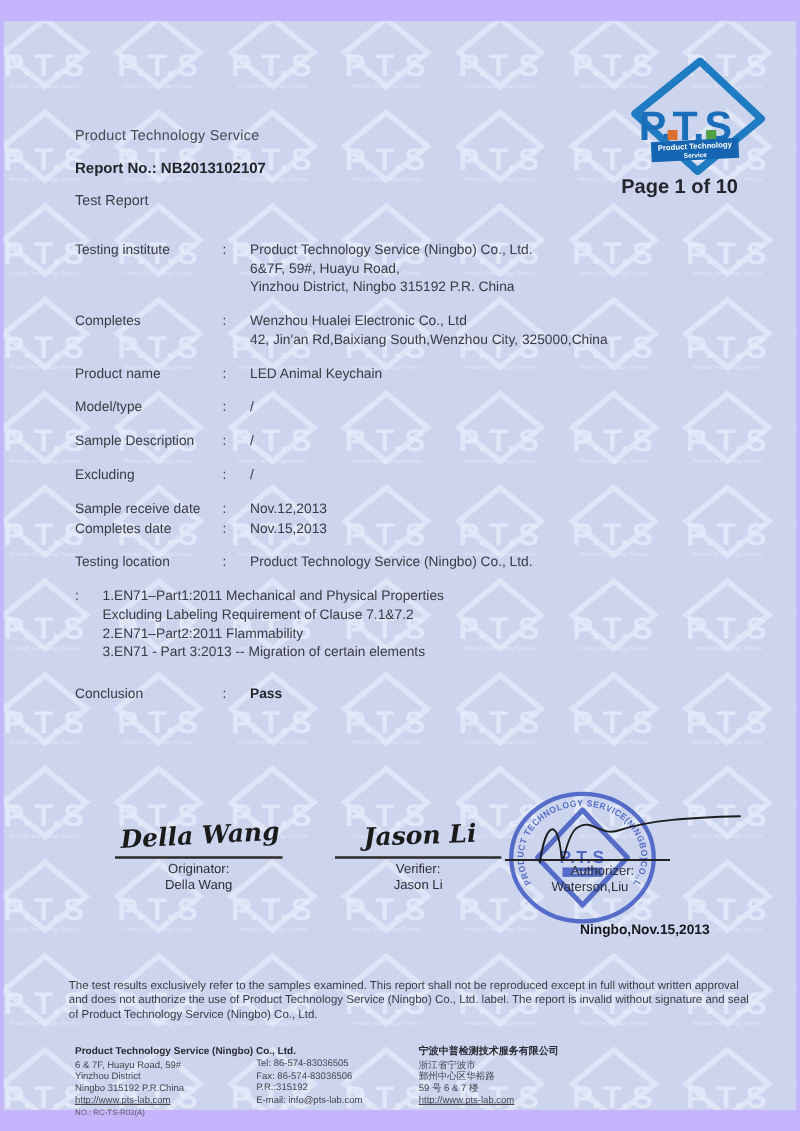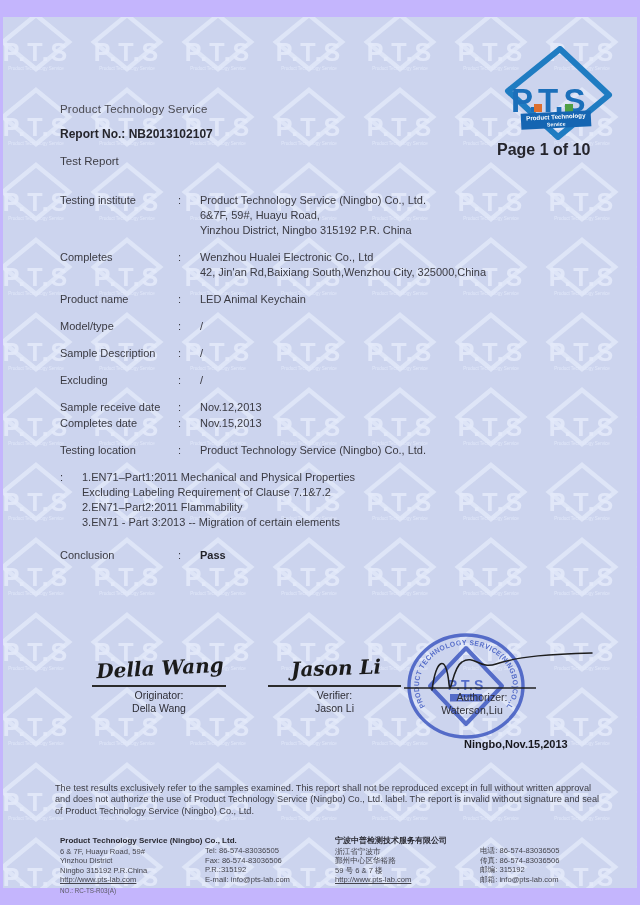--- a/index.html
+++ b/index.html
@@ -284,20 +284,14 @@
     <div>P.R.:315192</div>
     <div>E-mail: info@pts-lab.com</div>
   </div>
   <div class="f-col" style="left:335px;top:836px">
     <div class="f-company">宁波中普检测技术服务有限公司</div>
     <div>浙江省宁波市</div>
     <div>鄞州中心区华裕路</div>
     <div>59 号 6 &amp; 7 楼</div>
     <div class="f-link">http://www.pts-lab.com</div>
   </div>
-  <div class="f-col" style="left:480px;top:846px">
-    <div>电话: 86-574-83036505</div>
-    <div>传真: 86-574-83036506</div>
-    <div>邮编: 315192</div>
-    <div>邮箱: info@pts-lab.com</div>
-  </div>
 
 </div>
 
 </body></html>

